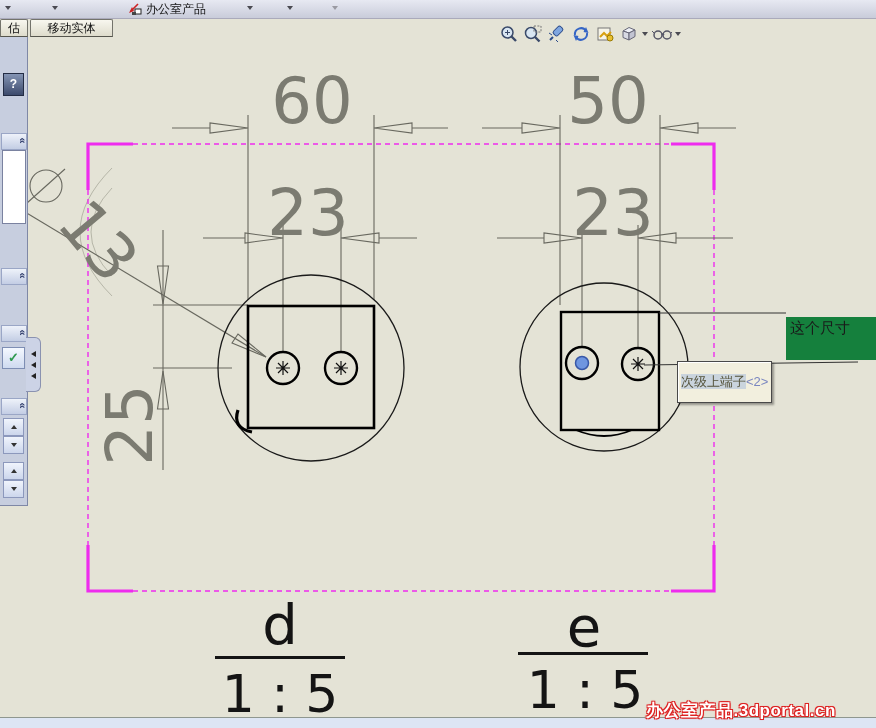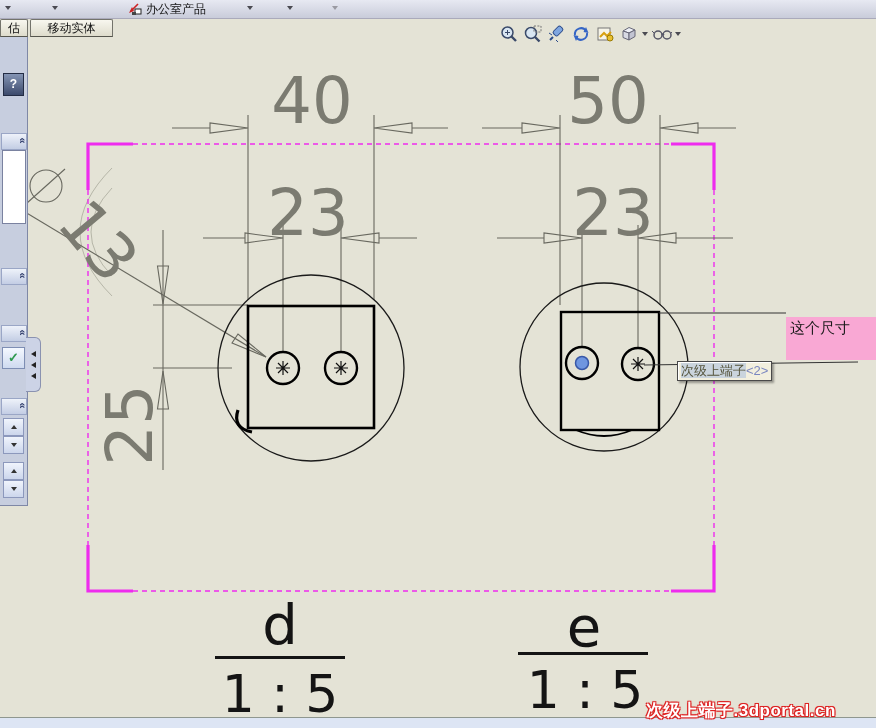--- a/index.html
+++ b/index.html
@@ -38,25 +38,25 @@
     display:flex;flex-direction:column;align-items:center;justify-content:center;gap:5px;}
   .tri-l{width:0;height:0;border-top:3px solid transparent;border-bottom:3px solid transparent;border-right:5px solid #222;}
   
   .viewbar{left:498px;top:24px;z-index:4;display:flex;align-items:center;gap:3px;}
   .vicon{width:21px;height:20px;display:flex;align-items:center;justify-content:center;}
   
   .dim{font-family:"DejaVu Sans",sans-serif;font-size:64px;color:#7b7b71;z-index:3;
     text-align:center;line-height:66px;}
   .dlabel{font-family:"DejaVu Sans",sans-serif;color:#141414;z-index:3;text-align:center;}
   .rule{background:#141414;z-index:3;}
-  .note-box{left:786px;top:317px;width:90px;height:43px;background:#f9a8d4;z-index:4;
+  .note-box{left:786px;top:317px;width:90px;height:43px;background:#15803d;z-index:4;
     font-size:15px;color:#1a1a1a;padding:2px 0 0 4px;box-sizing:border-box;}
   .tooltip{left:677px;top:361px;height:18px;z-index:7;background:#f2efde;border:1px solid #494949;
     box-shadow:2px 2px 2px rgba(0,0,0,.35), inset 1px 1px 0 #fff;
-    font-size:13px;line-height:17px;padding:0 3px;white-space:nowrap;}
+    font-size:13px;line-height:17px;padding:11px 3px;white-space:nowrap;}
   .tt-name{color:#55543c;background:rgba(170,190,220,.55);}
   .tt-ref{color:#7a86c0;}
   .watermark{left:646px;top:699px;z-index:8;font-size:17px;font-weight:bold;letter-spacing:.5px;
     color:#fff;text-shadow:-1px -1px 0 #d22,1px -1px 0 #d22,-1px 1px 0 #d22,1px 1px 0 #d22,0 0 2px #d22;}
   .statusbar{left:0;top:717px;width:876px;height:11px;background:#dde5f4;border-top:1px solid #8f978f;z-index:2;}
   svg.draw{left:0;top:0;z-index:2;pointer-events:none;}
 </style>
 </head>
 <body>
 
@@ -274,21 +274,21 @@
       <path d="M631,364 H645 M638,357 V371 M633,359 L643,369 M633,369 L643,359"></path>
     </g>
   </g>
 
   <g stroke="#333" stroke-width="1">
     <path d="M659,313 H786"></path>
       <path d="M644,365 L858,362"></path>
   </g>
 </svg>
 
-<div class="abs dim" style="left:262px;top:68px;width:100px;">40</div>
+<div class="abs dim" style="left:262px;top:68px;width:100px;">60</div>
 <div class="abs dim" style="left:558px;top:68px;width:100px;">50</div>
 <div class="abs dim" style="left:258px;top:180px;width:100px;">23</div>
 <div class="abs dim" style="left:563px;top:180px;width:100px;">23</div>
 <div class="abs dim" style="left:70px;top:392px;width:120px;height:66px;transform:rotate(-90deg);">25</div>
 <div class="abs dim" style="left:48px;top:208px;width:100px;height:66px;transform:rotate(50deg);">13</div>
 
 <div class="abs dlabel" style="left:228px;top:592px;width:104px;font-size:56px;">d</div>
 <div class="abs rule" style="left:215px;top:656px;width:130px;height:3px;"></div>
 <div class="abs dlabel" style="left:212px;top:664px;width:136px;font-size:52px;">1 : 5</div>
 <div class="abs dlabel" style="left:532px;top:594px;width:104px;font-size:56px;">e</div>
@@ -296,13 +296,13 @@
 <div class="abs dlabel" style="left:517px;top:660px;width:136px;font-size:52px;">1 : 5</div>
 
 <div class="abs note-box">
   <span>这个尺寸</span>
 </div>
 <div class="abs tooltip">
   <span class="tt-name">次级上端子</span><span class="tt-ref">&lt;2&gt;</span>
 </div>
 
 <div class="abs statusbar"></div>
-<div class="abs watermark">次级上端子.3dportal.cn</div>
+<div class="abs watermark">办公室产品.3dportal.cn</div>
 
 </body></html>

